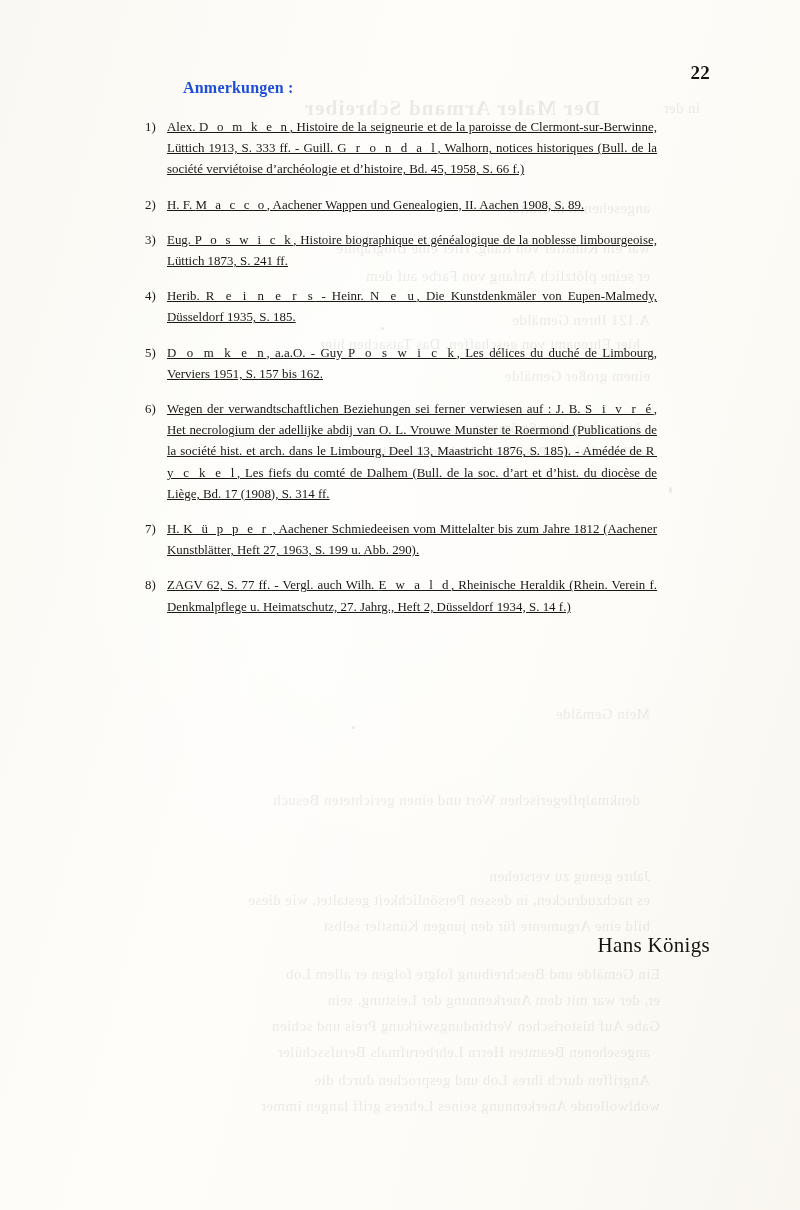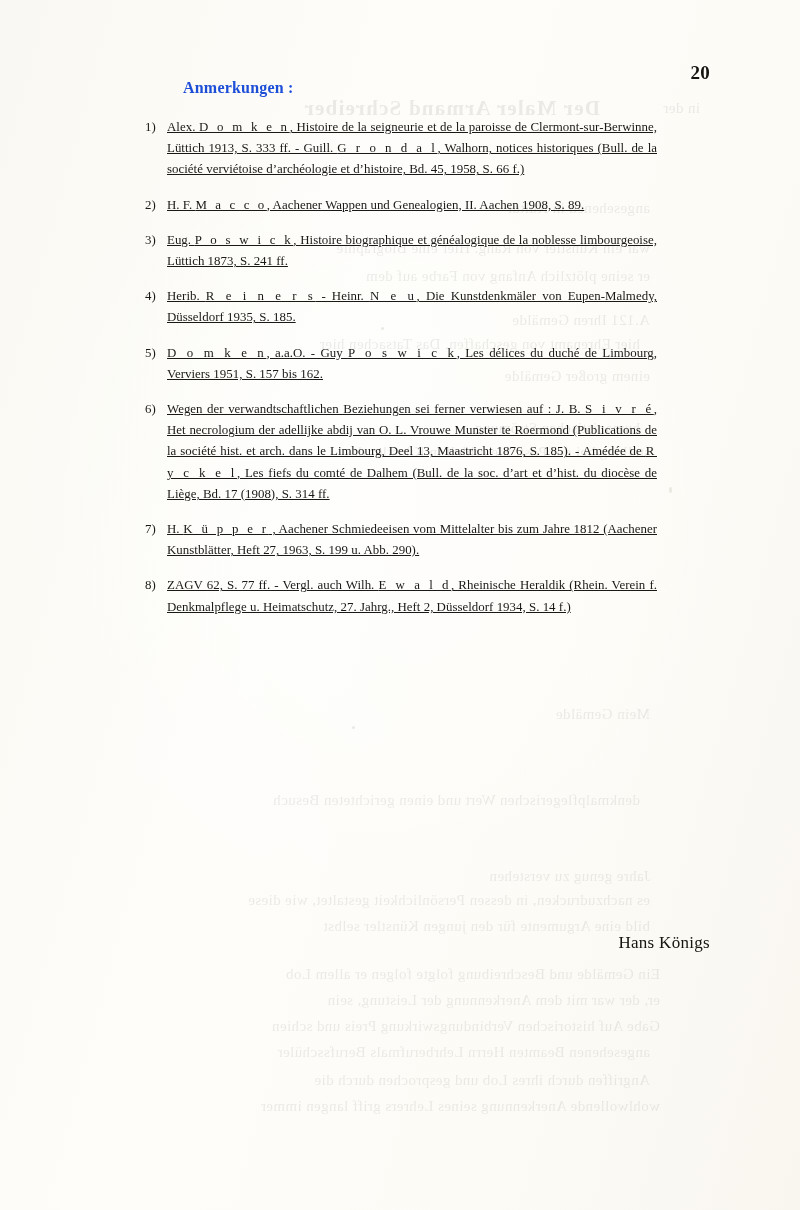--- a/index.html
+++ b/index.html
@@ -125,21 +125,21 @@
   }
   .note p + p { text-indent: 16px; }
 
   
   .sp { letter-spacing: 2.6px; }
 
   .signature {
     position: absolute;
     right: 90px;
     top: 933px;
-    font-size: 17px;
+    font-size: 21px;
     letter-spacing: 0.3px;
     color: #15140f;
   }
 
   
   .speck {
     position: absolute;
     z-index: 2;
     background: #d9d5cb;
     border-radius: 50%;
@@ -174,21 +174,21 @@
       <div class="st-line" style="left: 150px; top: 1072px;">Angriffen durch ihres Lob und gesprochen durch die</div>
       <div class="st-line" style="left: 140px; top: 1098px;">wohlwollende Anerkennung seines Lehrers griff langen immer</div>
     </div>
 
   <div class="speck" style="left:669px; top:487px; width:3px; height:6px;"></div>
   <div class="speck" style="left:381px; top:327px; width:3px; height:3px;"></div>
   <div class="speck" style="left:352px; top:726px; width:3px; height:3px;"></div>
 
   <div class="ink">
 
-    <div class="folio">20</div>
+    <div class="folio">22</div>
 
     <div class="heading">Anmerkungen :</div>
 
     <div class="notes" id="notes">
         <div class="note">
           <span class="note-marker">1)</span>
           <p>Alex. <span class="sp">D o m k e n</span>, Histoire de la seigneurie et de la paroisse de Clermont-sur-Berwinne, Lüttich 1913, S. 333 ff. - Guill. <span class="sp">G r o n d a l</span>, Walhorn, notices historiques (Bull. de la société verviétoise d’archéologie et d’histoire, Bd. 45, 1958, S. 66 f.)</p>
         </div>
         <div class="note">
           <span class="note-marker">2)</span>

